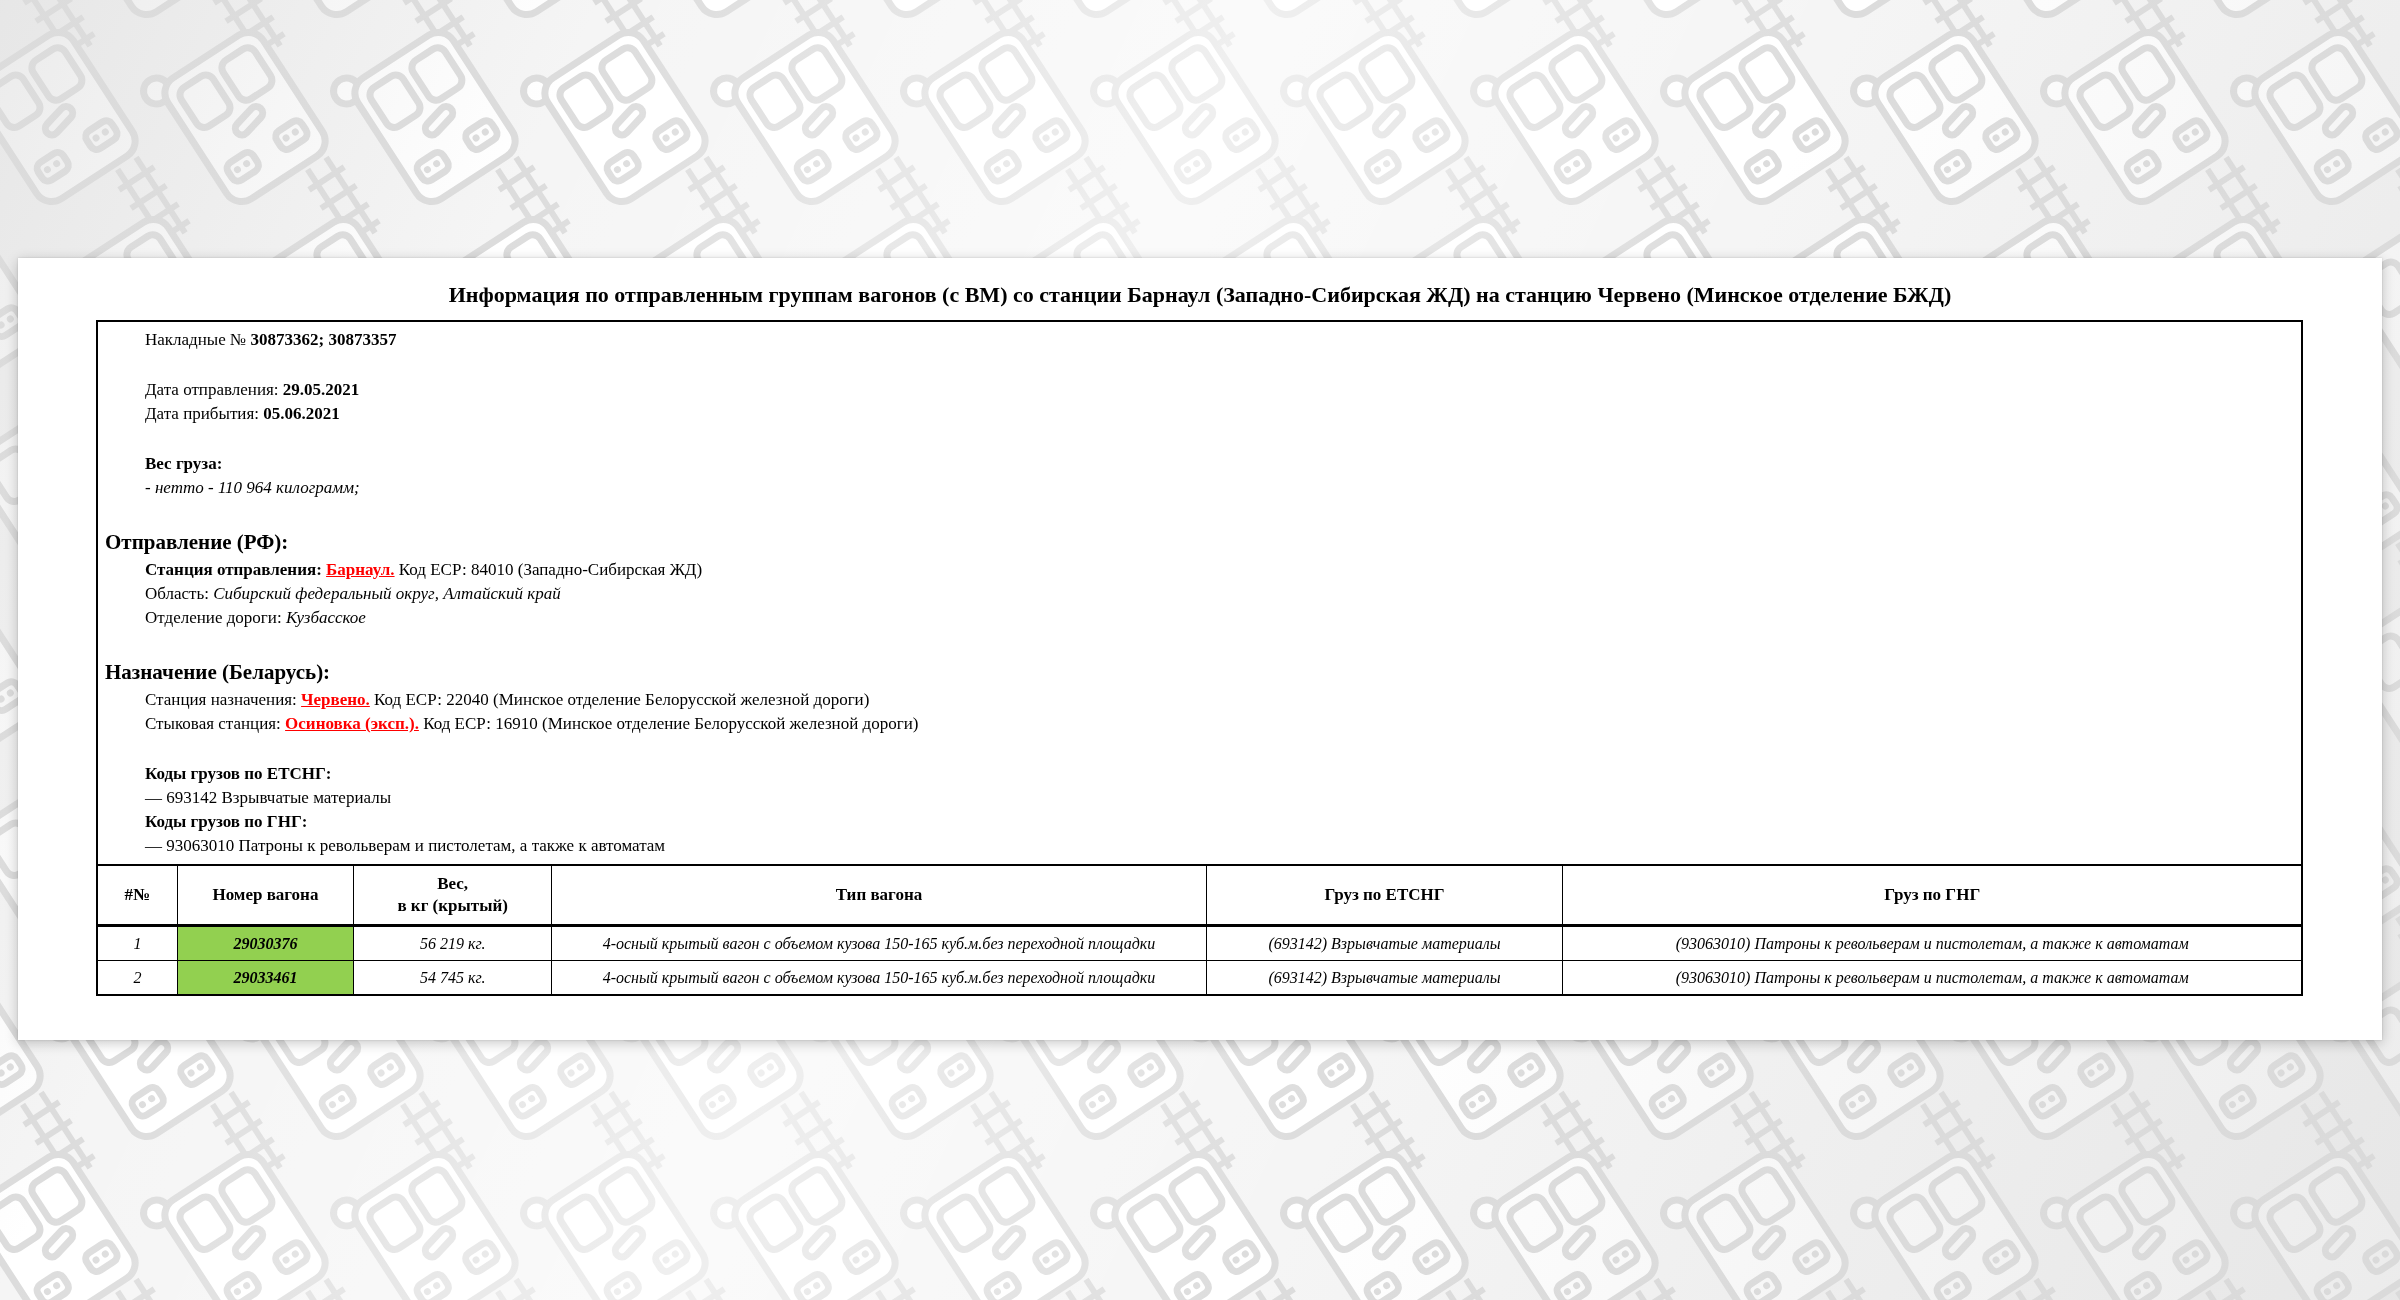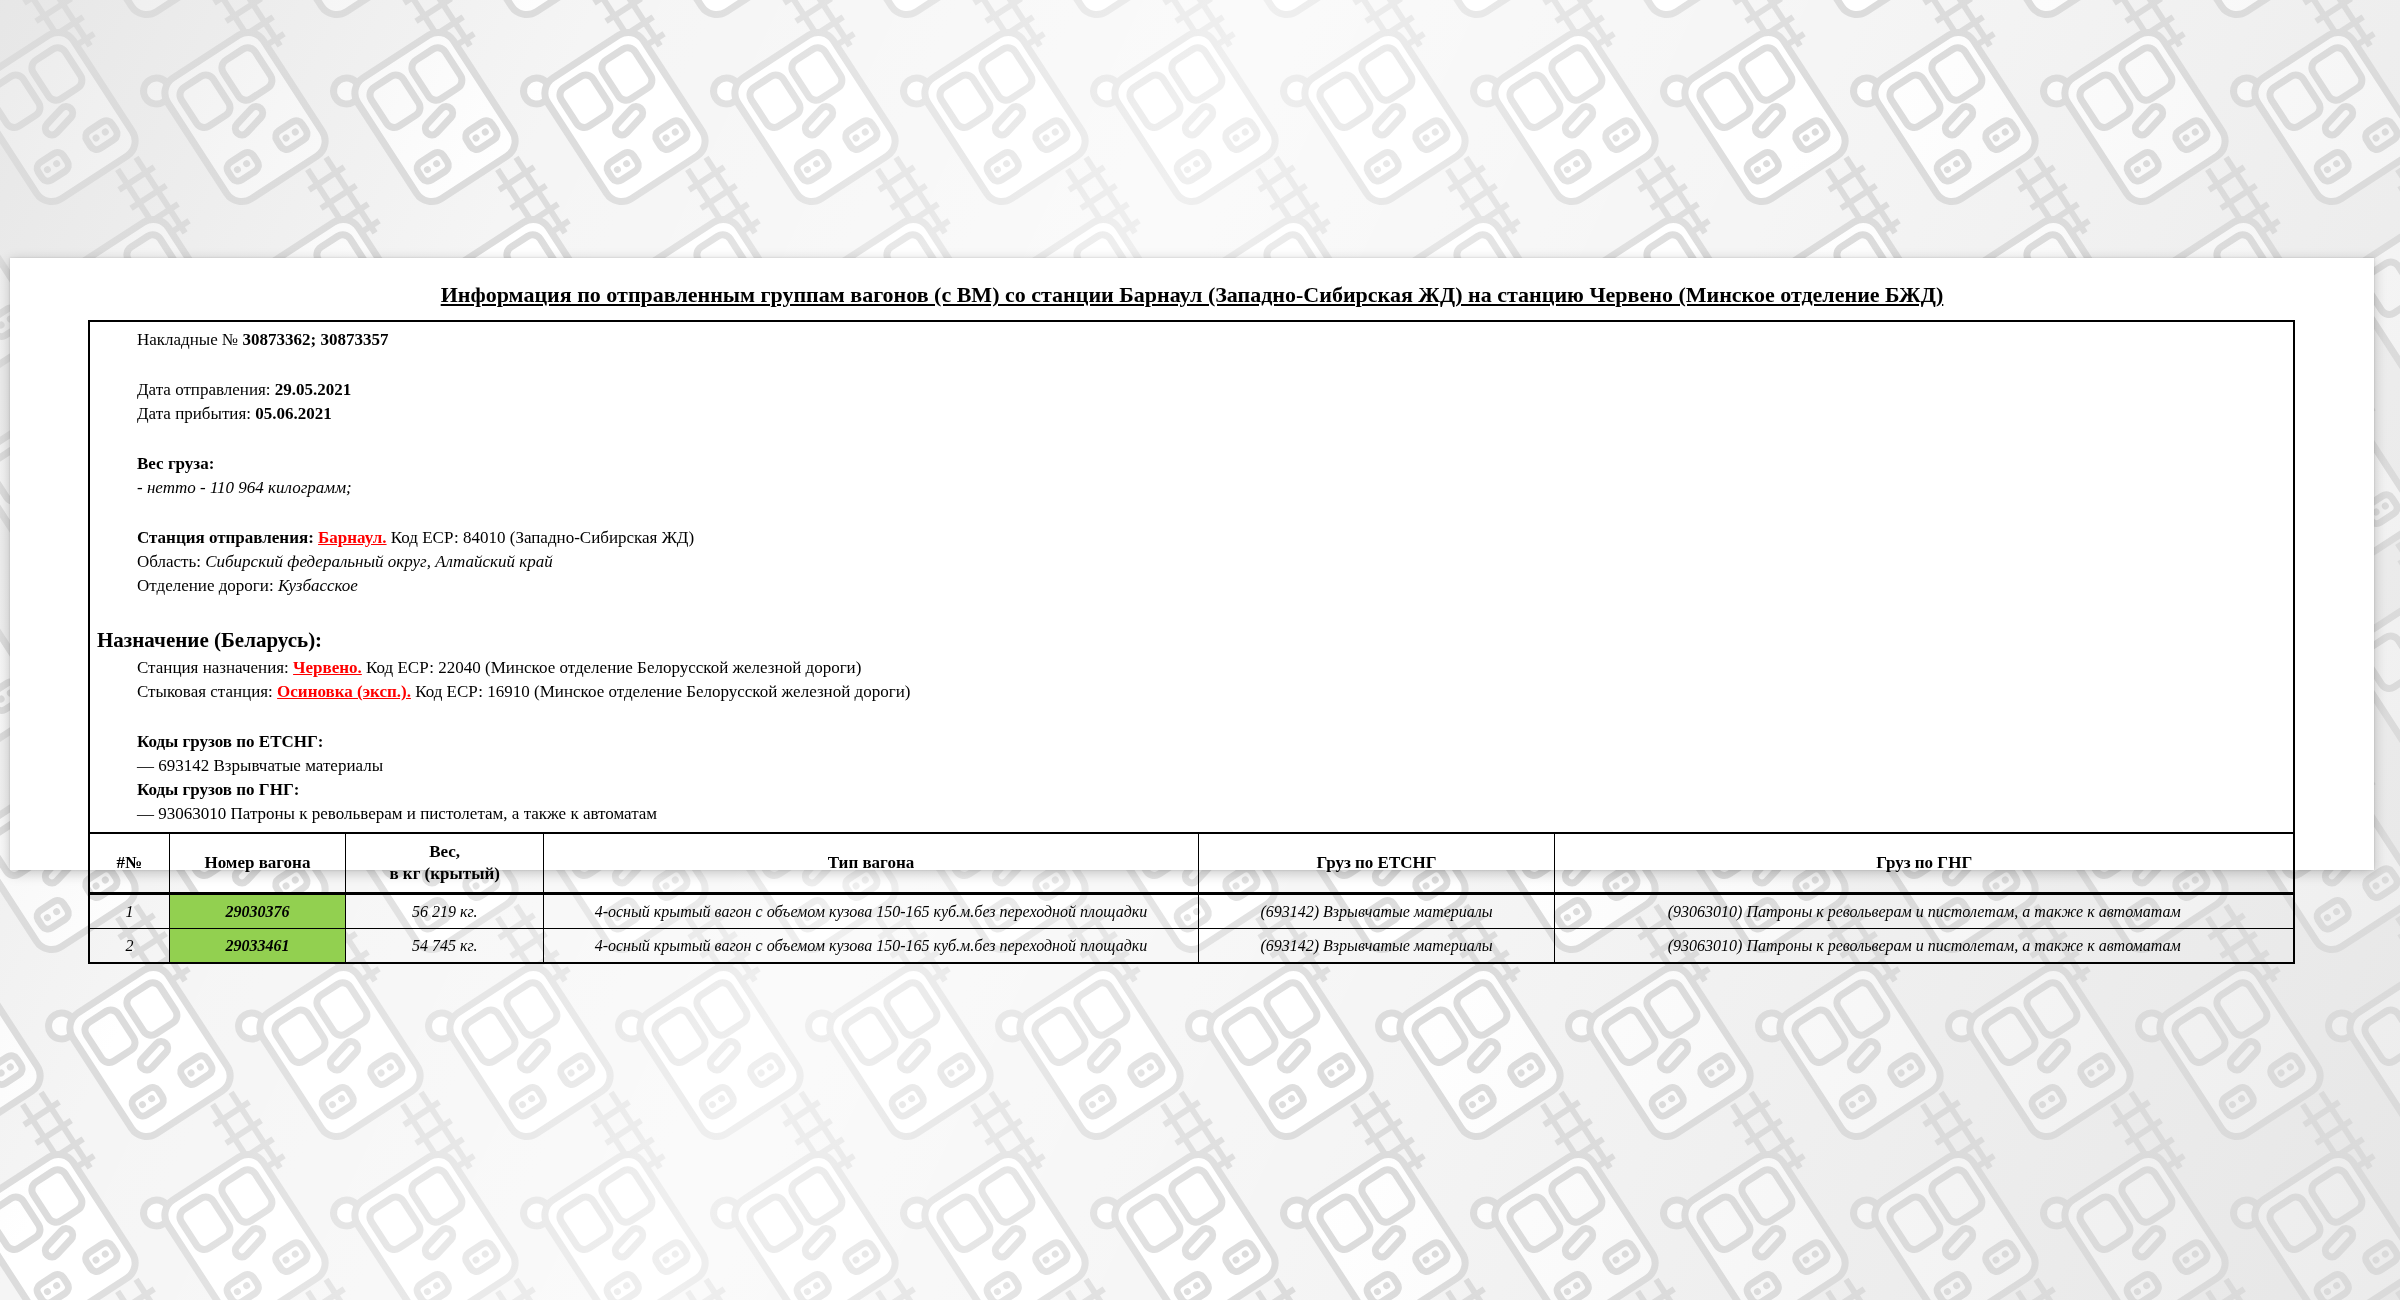--- a/index.html
+++ b/index.html
@@ -13,24 +13,23 @@
   .bg-grad{
     position:absolute;left:0;top:0;width:2400px;height:1300px;
     background:linear-gradient(115deg,
       rgba(219,219,219,0.55) 0%,
       rgba(255,255,255,0) 20%,
       rgba(255,255,255,0.55) 42%,
       rgba(255,255,255,0) 62%,
       rgba(216,216,216,0.5) 100%);
   }
   .page{
-    position:absolute;left:10px;top:258px;width:2364px;height:612px;
+    position:absolute;left:18px;top:258px;width:2364px;height:782px;
     background:#ffffff;
     box-shadow:0 3px 12px rgba(0,0,0,0.22), 0 0 2px rgba(0,0,0,0.15);
-    text-decoration:underline;
   }
   .doc-title{
     margin-top:24px;text-align:center;
     font-size:22px;font-weight:bold;line-height:26px;
   }
   .doc-box{
     position:absolute;left:78px;top:62px;width:2207px;
     border:2px solid #000;box-sizing:border-box;
   }
   .text-area{padding:6px 8px 0 7px;font-size:17px;}
@@ -234,20 +233,21 @@
       <div class="line"><span>Дата отправления:</span> <span class="b">29.05.2021</span></div>
       <div class="line"><span>Дата прибытия:</span> <span class="b">05.06.2021</span></div>
 
       <div class="spacer"></div>
 
       <div class="line b">Вес груза:</div>
       <div class="line i">- нетто - 110 964 килограмм;</div>
 
       <div class="spacer"></div>
 
+      <div class="sec-heading">Отправление (РФ):</div>
       <div class="line"><span class="b">Станция отправления:</span> <span class="red-link">Барнаул.</span> <span>Код ЕСР: 84010 (Западно-Сибирская ЖД)</span></div>
       <div class="line"><span>Область:</span> <span class="i">Сибирский федеральный округ, Алтайский край</span></div>
       <div class="line"><span>Отделение дороги:</span> <span class="i">Кузбасское</span></div>
 
       <div class="spacer"></div>
 
       <div class="sec-heading">Назначение (Беларусь):</div>
       <div class="line"><span>Станция назначения:</span> <span class="red-link">Червено.</span> <span>Код ЕСР: 22040 (Минское отделение Белорусской железной дороги)</span></div>
       <div class="line"><span>Стыковая станция:</span> <span class="red-link">Осиновка (эксп.).</span> <span>Код ЕСР: 16910 (Минское отделение Белорусской железной дороги)</span></div>
 

